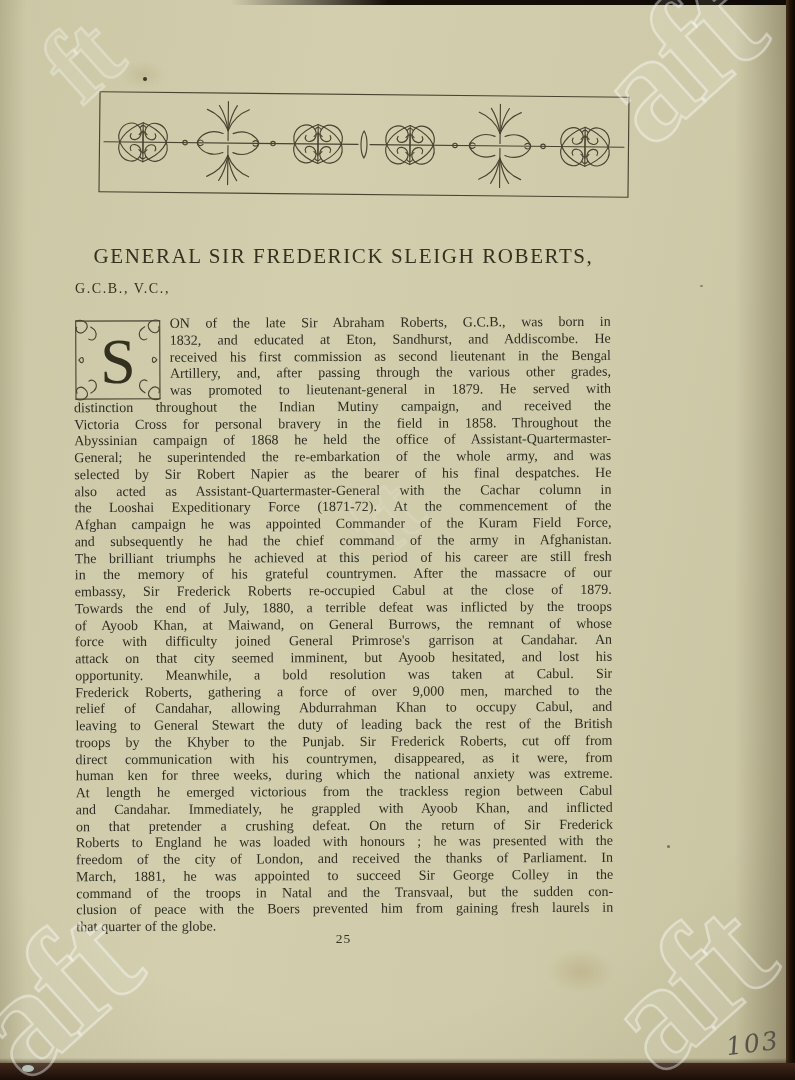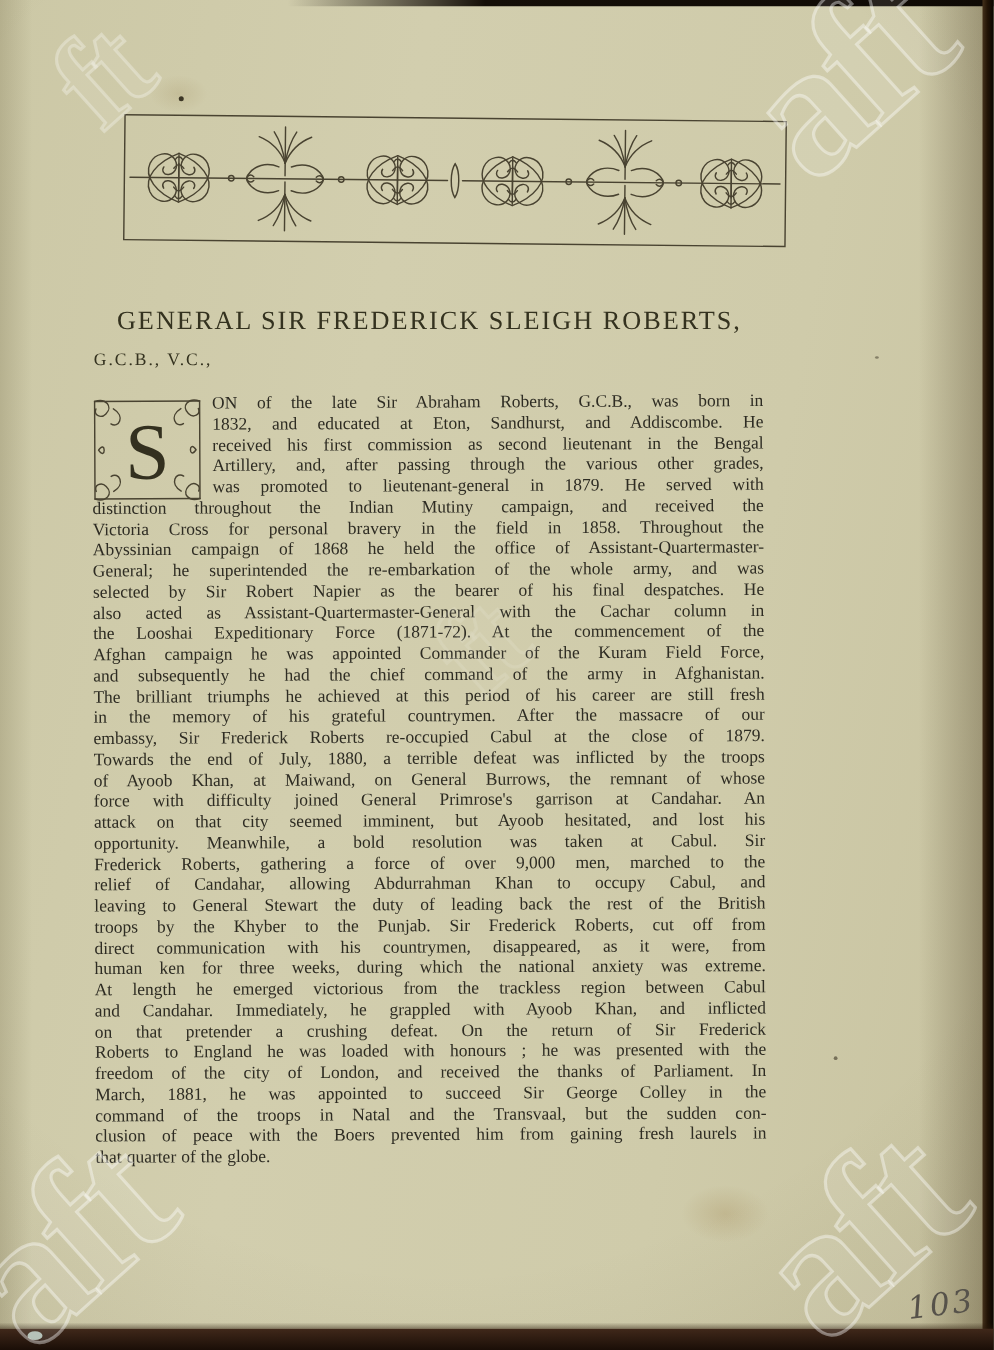--- a/index.html
+++ b/index.html
@@ -168,20 +168,21 @@
           <div class="bline">on that pretender a crushing defeat.  On the return of Sir Frederick</div>
           <div class="bline">Roberts to England he was loaded with honours ; he was presented with the</div>
           <div class="bline">freedom of the city of London, and received the thanks of Parliament.  In</div>
           <div class="bline">March, 1881, he was appointed to succeed Sir George Colley in the</div>
           <div class="bline">command of the troops in Natal and the Transvaal, but the sudden con-</div>
           <div class="bline">clusion of peace with the Boers prevented him from gaining fresh laurels in</div>
           <div class="bline final-line">that quarter of the globe.</div>
         </div>
     </div>
 
+    <div class="pageno">25</div>
   </div>
 
   <div class="stain stain1"></div>
   <div class="stain stain2"></div>
   <div class="vignette"></div>
   <div class="left-shade"></div>
   <div class="right-shade"></div>
   <div class="top-edge"></div>
   <div class="right-edge"></div>
   <div class="bottom-board-shadow"></div>

